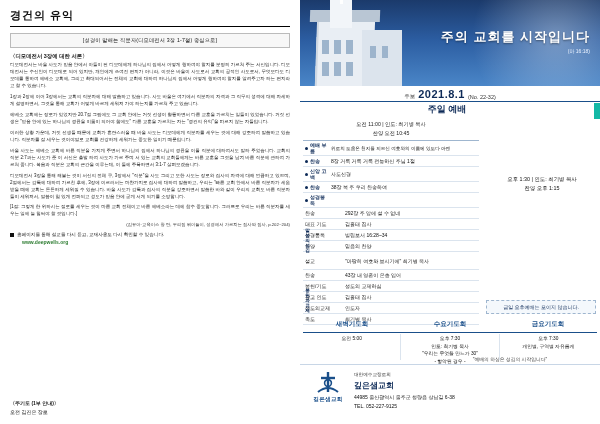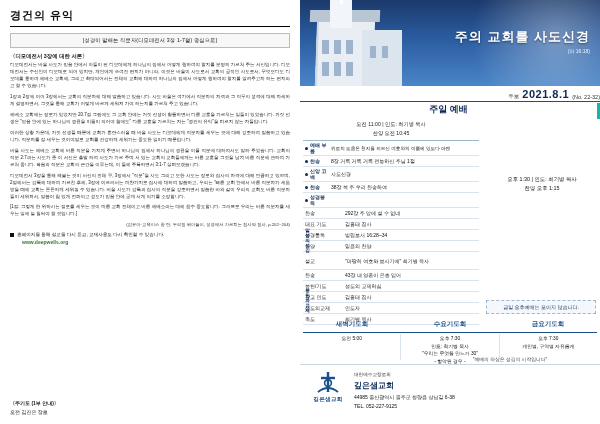--- a/index.html
+++ b/index.html
@@ -85,36 +85,36 @@
   }
   .photo-sub {
     position:absolute; right:10px; top:48px; width:180px; text-align:right;
     color:#eaf2ff; font-size:5px;
   }
 
   
   .datebar {
     position:absolute; left:300px; top:86px; width:300px; height:16px;
     border-bottom:1px solid #1a4f8a;
-    display:flex; align-items:flex-end; justify-content:flex-end; gap:3px;
+    display:flex; align-items:flex-end; justify-content:center; gap:3px;
     padding-bottom:1px;
   }
   .datebar .small { font-size:5.5px; color:#333; }
   .datebar .big { font-size:11px; font-weight:bold; color:#0d2a57; letter-spacing:.5px; }
   .datebar .no { font-size:5.5px; color:#333; }
 
   
   .svc-heads {
     position:absolute; left:300px; top:103px; width:300px; height:16px;
     display:flex;
   }
   .svc-heads > div {
     flex:1; text-align:center; font-size:9px; font-weight:bold; color:#0d2a57;
   }
-  .svc-heads .am { border-right:3px solid #14b8a6; }
+  .svc-heads .am { border-right:6px solid #14b8a6; }
 
   .am-sub {
     position:absolute; left:300px; top:120px; width:182px; text-align:center;
     font-size:5.2px; color:#222; line-height:1.8;
   }
 
   
   .order {
     position:absolute; left:303px; top:140px; width:176px;
     border-top:1px solid #9fb6cf;
@@ -213,21 +213,21 @@
     <div class="ch-cross-v"></div>
 
     <div class="win" style="left:22px;top:40px;width:7px;height:14px;"></div>
     <div class="win" style="left:34px;top:40px;width:7px;height:14px;"></div>
     <div class="win" style="left:46px;top:40px;width:7px;height:14px;"></div>
     <div class="win" style="left:22px;top:62px;width:7px;height:14px;"></div>
     <div class="win" style="left:34px;top:62px;width:7px;height:14px;"></div>
     <div class="win" style="left:46px;top:62px;width:7px;height:14px;"></div>
     <div class="win" style="left:70px;top:46px;width:6px;height:12px;"></div>
     <div class="win" style="left:82px;top:46px;width:6px;height:12px;"></div>
-    <div class="photo-title">주의 교회를 사도신경</div>
+    <div class="photo-title">주의 교회를 시작입니다</div>
     <div class="photo-sub">(마 16:18)</div>
   </div>
 
   <div class="datebar">
     <span class="small">주보</span>
     <span class="big">2021.8.1</span>
     <span class="no">(No. 22-32)</span>
   </div>
 
   <div class="svc-heads">

